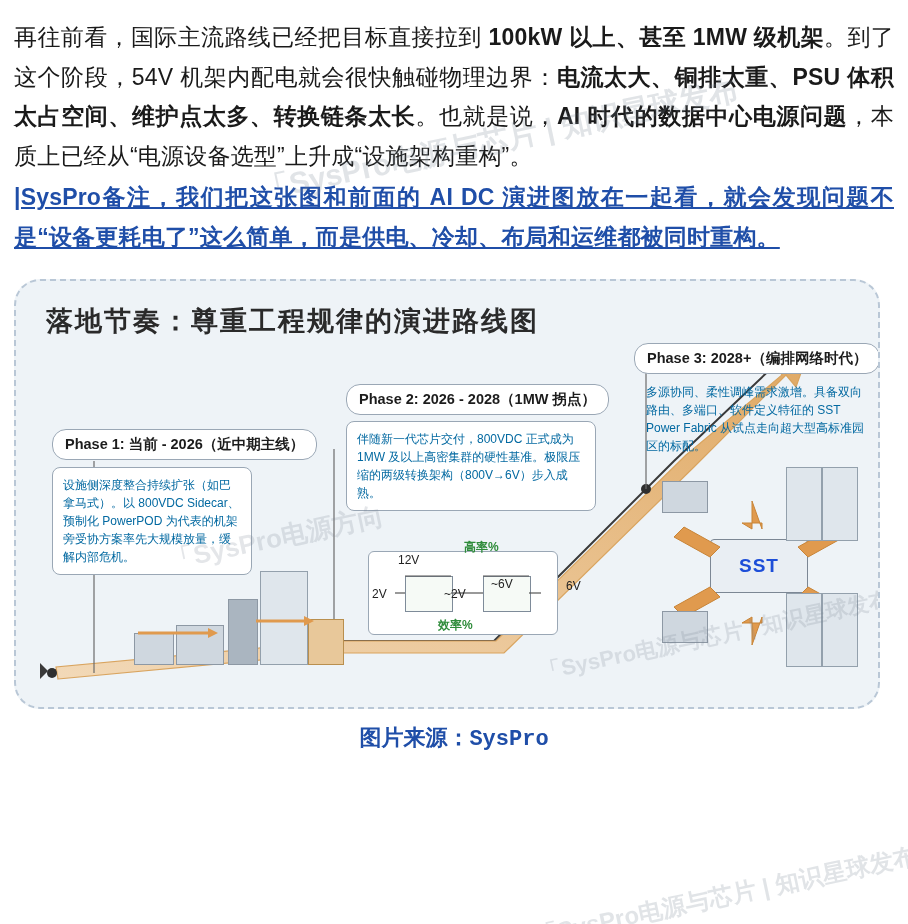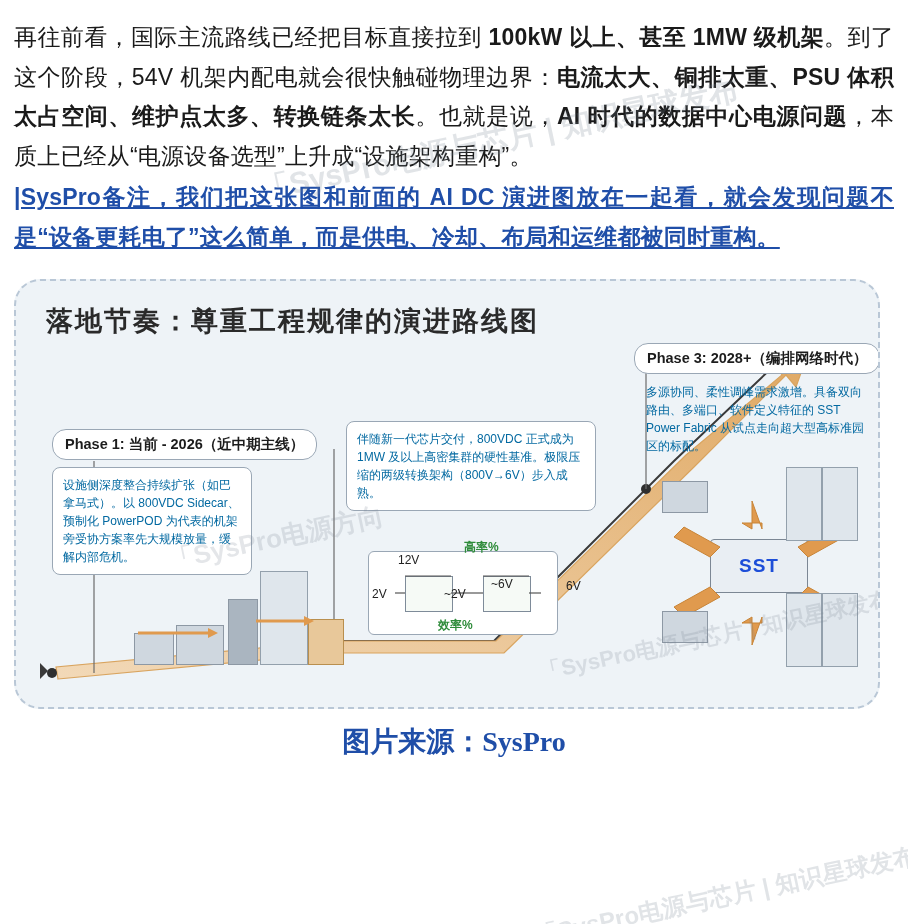--- a/index.html
+++ b/index.html
@@ -197,24 +197,24 @@
     font-size: 26px;
     font-weight: bold;
     white-space: nowrap;
     transform: rotate(-12deg);
     pointer-events: none;
   }
 
   .source {
     margin-top: 14px;
     text-align: center;
-    font-size: 28px;
+    font-size: 22px;
     font-weight: bold;
     color: #1f4ea8;
-    font-family: Liberation Serif, serif;
+    font-family: Liberation Mono, monospace;
   }
 </style>
 </head>
 <body>
 
 <div class="page">
 
   <div class="article-text">
     <p>
       <span>再往前看，国际主流路线已经把目标直接拉到 </span><span class="b">100kW 以上、甚至 1MW 级机架</span><span>。到了这个阶段，54V 机架内配电就会很快触碰物理边界：</span><span class="b">电流太大、铜排太重、PSU 体积太占空间、维护点太多、转换链条太长</span><span>。也就是说，</span><span class="b">AI 时代的数据中心电源问题</span><span>，本质上已经从“电源设备选型”上升成“设施架构重构”。</span>
@@ -241,20 +241,21 @@
         <circle cx="300" cy="305" r="5" fill="#2f2f2f"></circle>
         <circle cx="612" cy="148" r="5" fill="#2f2f2f"></circle>
         <line x1="300" y1="305" x2="300" y2="108" stroke="#6b6b6b" stroke-width="1.2" stroke-dasharray="0"></line>
         <line x1="612" y1="148" x2="612" y2="10" stroke="#6b6b6b" stroke-width="1.2"></line>
         <line x1="60" y1="332" x2="60" y2="120" stroke="#6b6b6b" stroke-width="1.2"></line>
       </svg>
 
       <div class="phase-label" id="p1-label">Phase 1: 当前 - 2026（近中期主线）</div>
       <div class="phase-body" id="p1-body">设施侧深度整合持续扩张（如巴拿马式）。以 800VDC Sidecar、预制化 PowerPOD 为代表的机架旁受协方案率先大规模放量，缓解内部危机。</div>
 
+      <div class="phase-label" id="p2-label">Phase 2: 2026 - 2028（1MW 拐点）</div>
       <div class="phase-body" id="p2-body">伴随新一代芯片交付，800VDC 正式成为 1MW 及以上高密集群的硬性基准。极限压缩的两级转换架构（800V→6V）步入成熟。</div>
 
       <div class="phase-label" id="p3-label">Phase 3: 2028+（编排网络时代）</div>
       <div class="phase-body plain" id="p3-body">多源协同、柔性调峰需求激增。具备双向路由、多端口、软件定义特征的 SST Power Fabric 从试点走向超大型高标准园区的标配。</div>
 
       <div class="rack" style="left:118px; top:352px; width:38px; height:30px;"></div>
       <div class="rack" style="left:160px; top:344px; width:46px; height:38px;"></div>
       <div class="rack dark" style="left:212px; top:318px; width:28px; height:64px;"></div>
       <div class="srv" style="left:244px; top:290px; width:46px; height:92px;"></div>
       <div class="rack tan" style="left:292px; top:338px; width:34px; height:44px;"></div>

